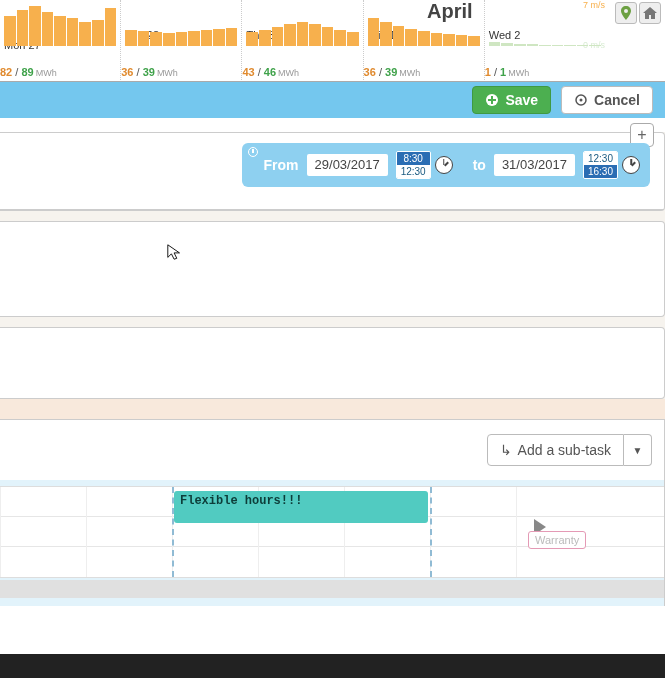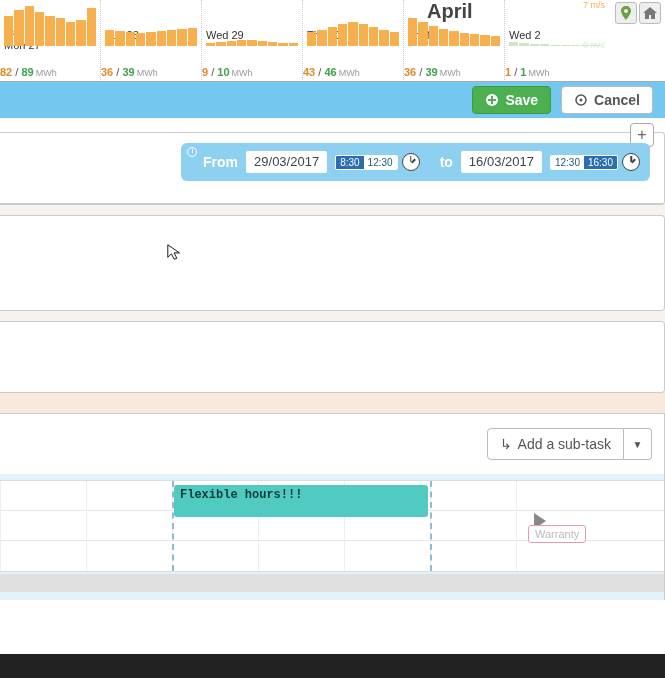--- a/index.html
+++ b/index.html
@@ -39,21 +39,21 @@
 .zone { background: #f6f3ee; }
 .panel { background: #fff; margin-top: 14px; border: 1px solid #ccc; border-left: none; border-radius: 0 4px 4px 0; }
 .pill-outer { position: relative; padding: 10px 14px 22px; display: flex; justify-content: flex-end; align-items: center; border-bottom: 1px solid #ccc; }
 .plusbtn { position: absolute; right: 10px; top: -10px; width: 24px; height: 24px; background: #fff; border: 1px solid #aaa; border-radius: 4px; display: flex; align-items: center; justify-content: center; color: #666; font-size: 16px; }
 .pill { background: #8ed0f0; border-radius: 6px; display: flex; align-items: center; padding: 8px 10px; gap: 8px; color: #fff; font-size: 14px; position: relative; }
 .pill .clksm { position: absolute; left: 6px; top: 4px; width: 10px; height: 10px; border: 1.5px solid #fff; border-radius: 50%; }
 .pill .clksm::after { content: ""; position: absolute; left: 3.5px; top: 1px; width: 1.5px; height: 4px; background: #fff; }
 .pill .lbl { font-weight: bold; margin-left: 12px; }
 .dateinput { background: #fff; color: #444; border-radius: 2px; height: 22px; line-height: 22px; padding: 0 8px; font-size: 13px; }
 .timegroup { display: flex; align-items: center; gap: 4px; }
-.timestack { display: flex; flex-direction: row; border: 1px solid #fff; border-radius: 2px; overflow: hidden; }
+.timestack { display: flex; flex-direction: column; border: 1px solid #fff; border-radius: 2px; overflow: hidden; }
 .timestack span { font-size: 10px; padding: 1px 4px; color: #1a5a80; background: #fff; text-align: center; }
 .timestack span.sel { background: #2a6db3; color: #fff; }
 .clkbtn { width: 18px; height: 18px; border-radius: 50%; border: 1.5px solid #444; background: #fff; position: relative; }
 .clkbtn::before, .clkbtn::after { content: ""; position: absolute; background: #444; left: 50%; top: 50%; transform-origin: 0 0; }
 .clkbtn::before { width: 5px; height: 1.5px; transform: rotate(-45deg); }
 .clkbtn::after  { width: 1.5px; height: 6px; transform: translate(-50%, -100%); }
 
 
 .block { height: 96px; border: 1px solid #ccc; border-left: none; background: #fff; margin-top: 10px; border-radius: 0 4px 4px 0; }
 .block2 { height: 72px; }
@@ -122,36 +122,20 @@
           <div class="bar" style="height: 16px;"></div>
           <div class="bar" style="height: 17px;"></div>
           <div class="bar" style="height: 18px;"></div>
         </div>
         <div class="wk"></div>
         <div class="lbl">Tue 28</div>
         <div class="pwr"><span class="a">36</span> / <span class="b">39</span><span class="u">MWh</span></div>
       </div>
       <div class="day">
         <div class="bars">
-          <div class="bar" style="height: 3px;"></div>
-          <div class="bar" style="height: 4px;"></div>
-          <div class="bar" style="height: 5px;"></div>
-          <div class="bar" style="height: 6px;"></div>
-          <div class="bar" style="height: 6px;"></div>
-          <div class="bar" style="height: 5px;"></div>
-          <div class="bar" style="height: 4px;"></div>
-          <div class="bar" style="height: 3px;"></div>
-          <div class="bar" style="height: 3px;"></div>
-        </div>
-        <div class="wk"></div>
-        <div class="lbl">Wed 29</div>
-        <div class="pwr"><span class="a">9</span> / <span class="b">10</span><span class="u">MWh</span></div>
-      </div>
-      <div class="day">
-        <div class="bars">
           <div class="bar" style="height: 14px;"></div>
           <div class="bar" style="height: 16px;"></div>
           <div class="bar" style="height: 19px;"></div>
           <div class="bar" style="height: 22px;"></div>
           <div class="bar" style="height: 24px;"></div>
           <div class="bar" style="height: 22px;"></div>
           <div class="bar" style="height: 19px;"></div>
           <div class="bar" style="height: 16px;"></div>
           <div class="bar" style="height: 14px;"></div>
         </div>
@@ -238,21 +222,21 @@
         <span class="lbl">From</span>
         <div class="dateinput">29/03/2017</div>
         <div class="timegroup">
           <div class="timestack">
             <span class="sel">8:30</span>
             <span>12:30</span>
           </div>
           <span class="clkbtn"></span>
         </div>
         <span class="lbl">to</span>
-        <div class="dateinput">16/03/2017</div>
+        <div class="dateinput">31/03/2017</div>
         <div class="timegroup">
           <div class="timestack">
             <span>12:30</span>
             <span class="sel">16:30</span>
           </div>
           <span class="clkbtn"></span>
         </div>
       </div>
     </div>
   </div>

